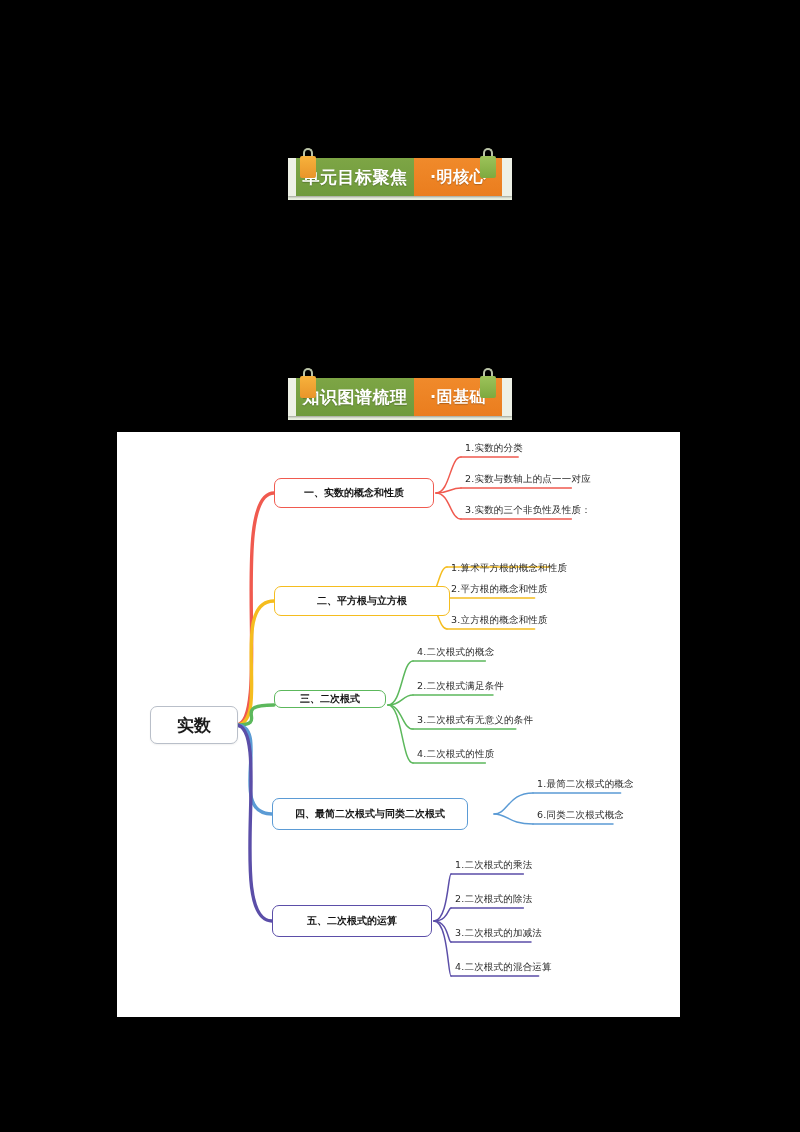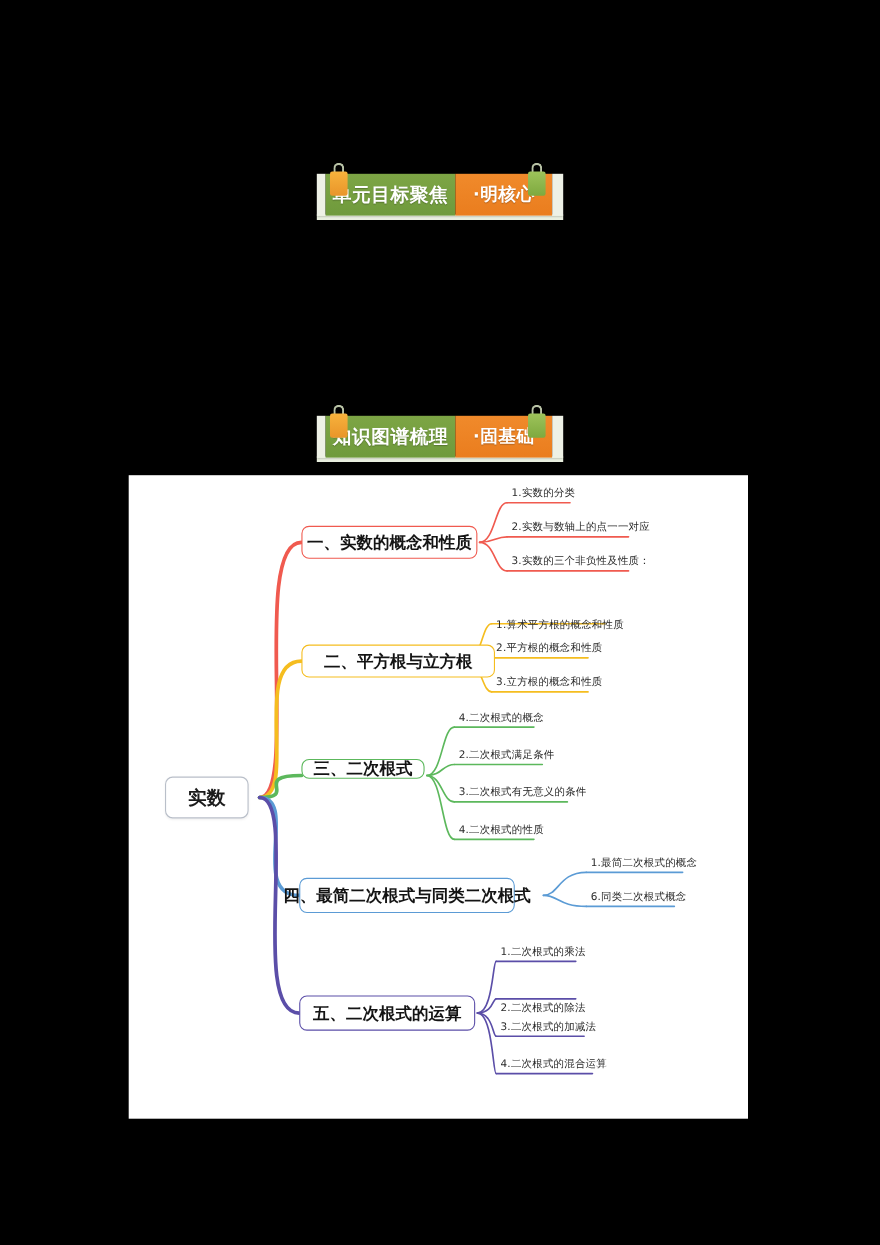--- a/index.html
+++ b/index.html
@@ -83,21 +83,21 @@
     border-radius: 7px;
     display: flex; align-items: center; justify-content: center;
     white-space: nowrap;
     font-weight: 700;
   }
   .root {
     border: 1.6px solid #b9bfc9;
     font-size: 17px; color: #1b1b1b;
     box-shadow: 0 1px 2px rgba(0,0,0,.06);
   }
-  .branch { font-size: 15px; color:#141414; border-width: 1.6px; border-style: solid; }
+  .branch { font-size: 10px; color:#141414; border-width: 1.6px; border-style: solid; }
   .leaf {
     position: absolute;
     font-size: 9.5px;
     color: #2a2a2a;
     font-weight: 400;
     white-space: nowrap;
     letter-spacing: .2px;
   }
 </style>
 </head>
@@ -183,40 +183,40 @@
         <path d="M 317 489 C 331 489, 331 442, 334 442" stroke="#5b4ea8" fill="none" stroke-width="1.5" stroke-linecap="round"></path>
         <path d="M 334 442 L 406.4 442" stroke="#5b4ea8" fill="none" stroke-width="1.5" stroke-linecap="round"></path>
         <path d="M 317 489 C 331 489, 331 476, 334 476" stroke="#5b4ea8" fill="none" stroke-width="1.5" stroke-linecap="round"></path>
         <path d="M 334 476 L 406.4 476" stroke="#5b4ea8" fill="none" stroke-width="1.5" stroke-linecap="round"></path>
         <path d="M 317 489 C 331 489, 331 510, 334 510" stroke="#5b4ea8" fill="none" stroke-width="1.5" stroke-linecap="round"></path>
         <path d="M 334 510 L 414 510" stroke="#5b4ea8" fill="none" stroke-width="1.5" stroke-linecap="round"></path>
         <path d="M 317 489 C 331 489, 331 544, 334 544" stroke="#5b4ea8" fill="none" stroke-width="1.5" stroke-linecap="round"></path>
         <path d="M 334 544 L 421.6 544" stroke="#5b4ea8" fill="none" stroke-width="1.5" stroke-linecap="round"></path>
       </svg>
 
-    <div class="node root" id="root-node" style="left: 33px; top: 274px; width: 76px; height: 38px;">实数</div>
+    <div class="node root" id="root-node" style="left: 33px; top: 274px; width: 88px; height: 38px;">实数</div>
 
     <div id="nodes-layer">
         <div class="node branch" style="left: 157px; top: 46px; width: 160px; height: 30px; border-color: rgb(240, 90, 79);">一、实数的概念和性质</div>
         <div class="leaf" style="left: 348px; top: 10px;">1.实数的分类</div>
         <div class="leaf" style="left: 348px; top: 41px;">2.实数与数轴上的点一一对应</div>
         <div class="leaf" style="left: 348px; top: 72px;">3.实数的三个非负性及性质：</div>
         <div class="node branch" style="left: 157px; top: 154px; width: 176px; height: 30px; border-color: rgb(245, 189, 31);">二、平方根与立方根</div>
         <div class="leaf" style="left: 334px; top: 130px;">1.算术平方根的概念和性质</div>
         <div class="leaf" style="left: 334px; top: 151px;">2.平方根的概念和性质</div>
         <div class="leaf" style="left: 334px; top: 182px;">3.立方根的概念和性质</div>
         <div class="node branch" style="left: 157px; top: 258px; width: 112px; height: 18px; border-color: rgb(92, 184, 92);">三、二次根式</div>
         <div class="leaf" style="left: 300px; top: 214px;">4.二次根式的概念</div>
         <div class="leaf" style="left: 300px; top: 248px;">2.二次根式满足条件</div>
         <div class="leaf" style="left: 300px; top: 282px;">3.二次根式有无意义的条件</div>
         <div class="leaf" style="left: 300px; top: 316px;">4.二次根式的性质</div>
         <div class="node branch" style="left: 155px; top: 366px; width: 196px; height: 32px; border-color: rgb(91, 155, 213);">四、最简二次根式与同类二次根式</div>
         <div class="leaf" style="left: 420px; top: 346px;">1.最简二次根式的概念</div>
         <div class="leaf" style="left: 420px; top: 377px;">6.同类二次根式概念</div>
         <div class="node branch" style="left: 155px; top: 473px; width: 160px; height: 32px; border-color: rgb(91, 78, 168);">五、二次根式的运算</div>
         <div class="leaf" style="left: 338px; top: 427px;">1.二次根式的乘法</div>
-        <div class="leaf" style="left: 338px; top: 478px; text-align: right;">2.二次根式的除法</div>
+        <div class="leaf" style="left: 338px; top: 461px; text-align: right;">2.二次根式的除法</div>
         <div class="leaf" style="left: 338px; top: 495px;">3.二次根式的加减法</div>
         <div class="leaf" style="left: 338px; top: 529px;">4.二次根式的混合运算</div>
       </div>
   </div>
 
 </div>
 
 </body></html>

